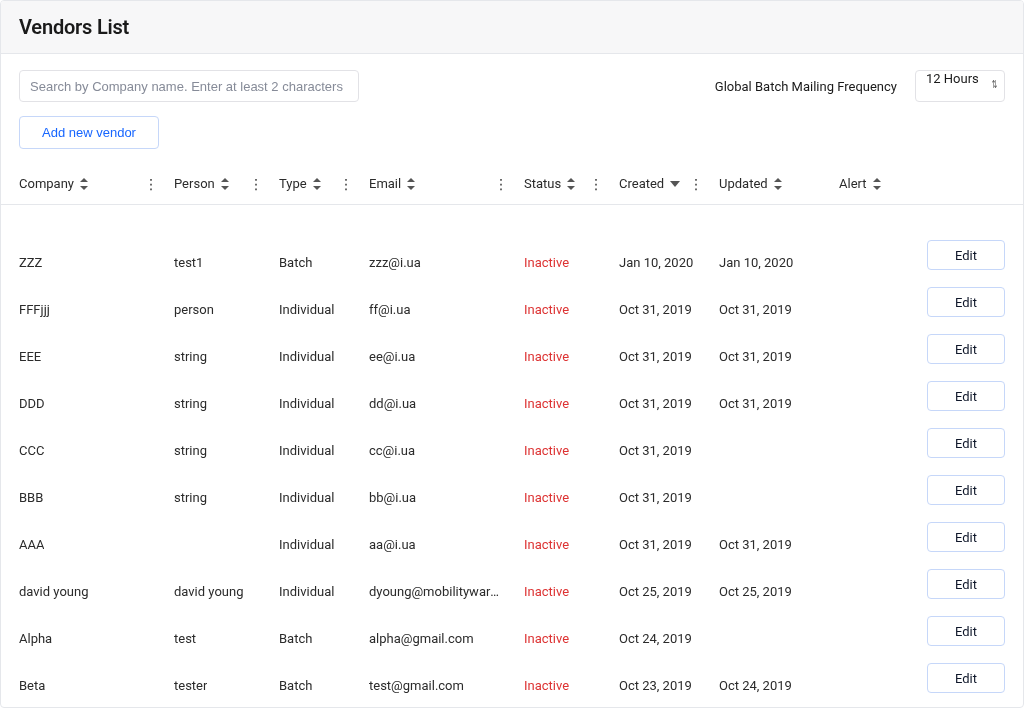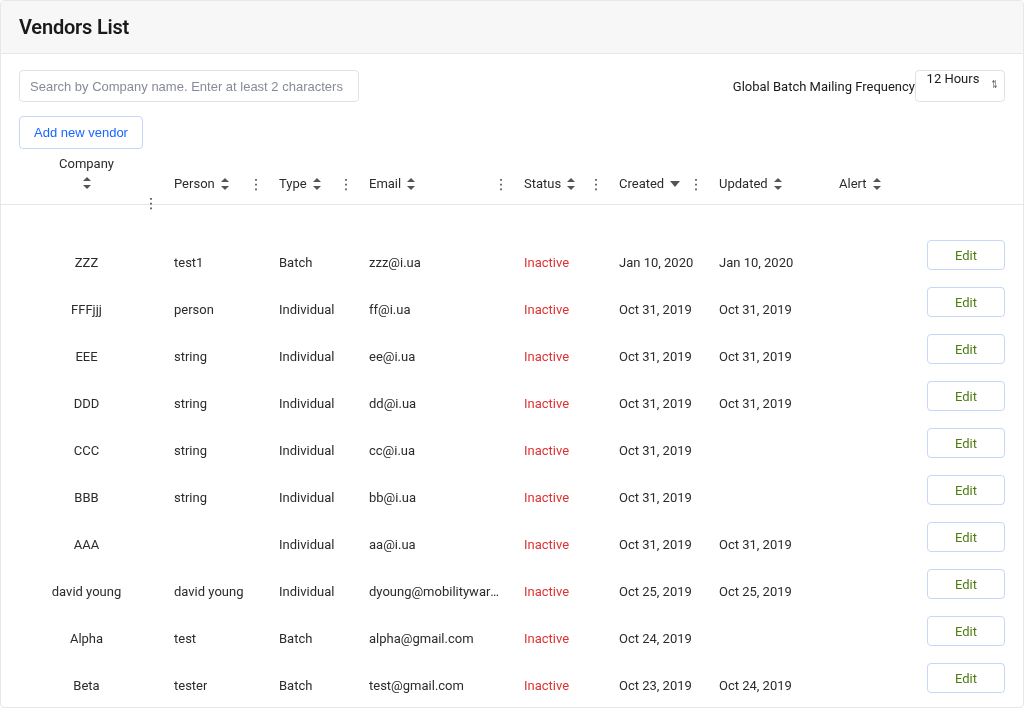--- a/index.html
+++ b/index.html
@@ -3,50 +3,50 @@
 <meta charset="utf-8">
 <style>
 * { box-sizing: border-box; margin: 0; padding: 0; }
 body { font-family: -apple-system, BlinkMacSystemFont, "Segoe UI", Roboto, Helvetica, Arial, sans-serif; background: #fff; color: #1a1a1a; }
 .card { width:1024px; height:708px; border:1px solid #e5e7eb; border-radius:4px; overflow:hidden; }
 .card-header { background:#f7f7f8; border-bottom:1px solid #e5e7eb; padding:14px 18px; }
 .card-title { font-size:20px; font-weight:600; letter-spacing:-0.2px; }
 .toolbar { padding:16px 18px 0 18px; display:flex; justify-content:space-between; align-items:center; }
 .search-input { width:340px; height:32px; border:1px solid #e2e2e6; border-radius:4px; padding:0 10px; font-size:13px; color:#701a75; }
 .search-input::placeholder { color:#868b98; }
-.freq-wrap { display:flex; align-items:center; gap:0; font-size:13px;text-align:center; }
+.freq-wrap { display:flex; align-items:center; gap:18px; font-size:13px; }
 .freq-select { height:32px; border:1px solid #e2e2e6; border-radius:4px; padding:0 24px 0 10px; font-size:13px; position:relative; background:#fff; min-width:90px; }
 .select-caret { position:relative; }
 .select-caret::after { content:"⇅"; transform:scaleX(0.6); position:absolute; right:6px; top:50%; margin-top:-8px; font-size:11px; color:#555; }
 .row2 { padding:14px 18px 14px 18px; display:flex; justify-content:space-between; align-items:flex-start; }
-.add-btn { border:1px solid #c6d7f9; color:#1766ff; background:#fff; font-size:13px; padding:8px 14px; border-radius:4px; cursor:pointer; }
+.add-btn { border:1px solid #c6d7f9; color:#1766ff; background:#fff; font-size:13px; padding:8px 22px; border-radius:4px; cursor:pointer; }
 .batch-info { text-align:right; font-size:13px; line-height:1.6; }
 .batch-info .lbl { color:#1766ff; }
 .batch-info .val { color:#4a4a4a; }
 .table-wrap { }
 .header-row { display:flex; align-items:center; padding:0 18px; height:42px; border-bottom:1px solid #e5e7eb; font-size:13px; color:#2b2b2b; }
 .body-rows { }
 .body-row { display:flex; align-items:flex-end; padding:0 18px; height:47px; font-size:13px; color:#2b2b2b; }
 .col { display:flex; align-items:center; gap:6px; }
-.col-company { width:155px; padding-right:20px;flex-direction:column;}
+.col-company { width:155px; padding-right:20px;}
 .col-person { width:105px; padding-right:20px;}
 .col-type  { width:90px; padding-right:20px;}
 .col-email { width:155px; padding-right:20px;}
 .col-status{ width:95px; padding-right:20px;}
 .col-created{ width:100px; padding-right:20px;}
 .col-updated{ width:120px; padding-right:20px;}
 .col-alert { width:55px; padding-right:10px;}
 .col-actions { flex:1; text-align:right; display:flex; justify-content:flex-end; }
 .dots { margin-left:auto; width:10px; text-align:center; color:#333; font-size:14px; letter-spacing:-1px; cursor:pointer; user-select:none; }
 .sort-icon svg, .sort-down svg { display:block; }
 .sort-icon svg path { fill:#555; }
 .sort-down svg path { fill:#555; }
 .hdr-label { }
 .status-inactive { color:#d33; }
-.edit-btn { border:1px solid #c6d7f9; color:#4d7c0f; background:#fff; font-size:13px; width:78px; height:30px; border-radius:4px; cursor:pointer; display:flex; align-items:center; justify-content:center; }
+.edit-btn { border:1px solid #c6d7f9; color:#0f172a; background:#fff; font-size:13px; width:78px; height:30px; border-radius:4px; cursor:pointer; display:flex; align-items:center; justify-content:center; }
 .ellipsis { white-space:nowrap; overflow:hidden; text-overflow:ellipsis; display:block; max-width:100%; }
 .header-divider { height:18px; }
 </style>
 </head>
 <body>
 
 <div class="card">
   <div class="card-header">
     <div class="card-title">Vendors List</div>
   </div>

